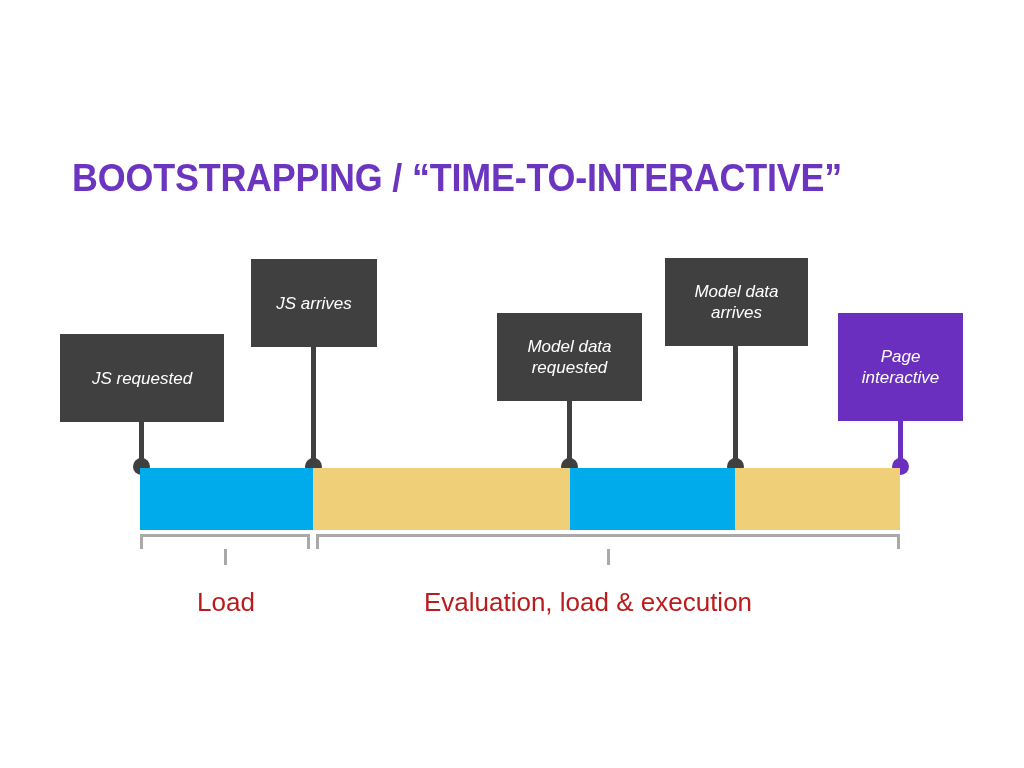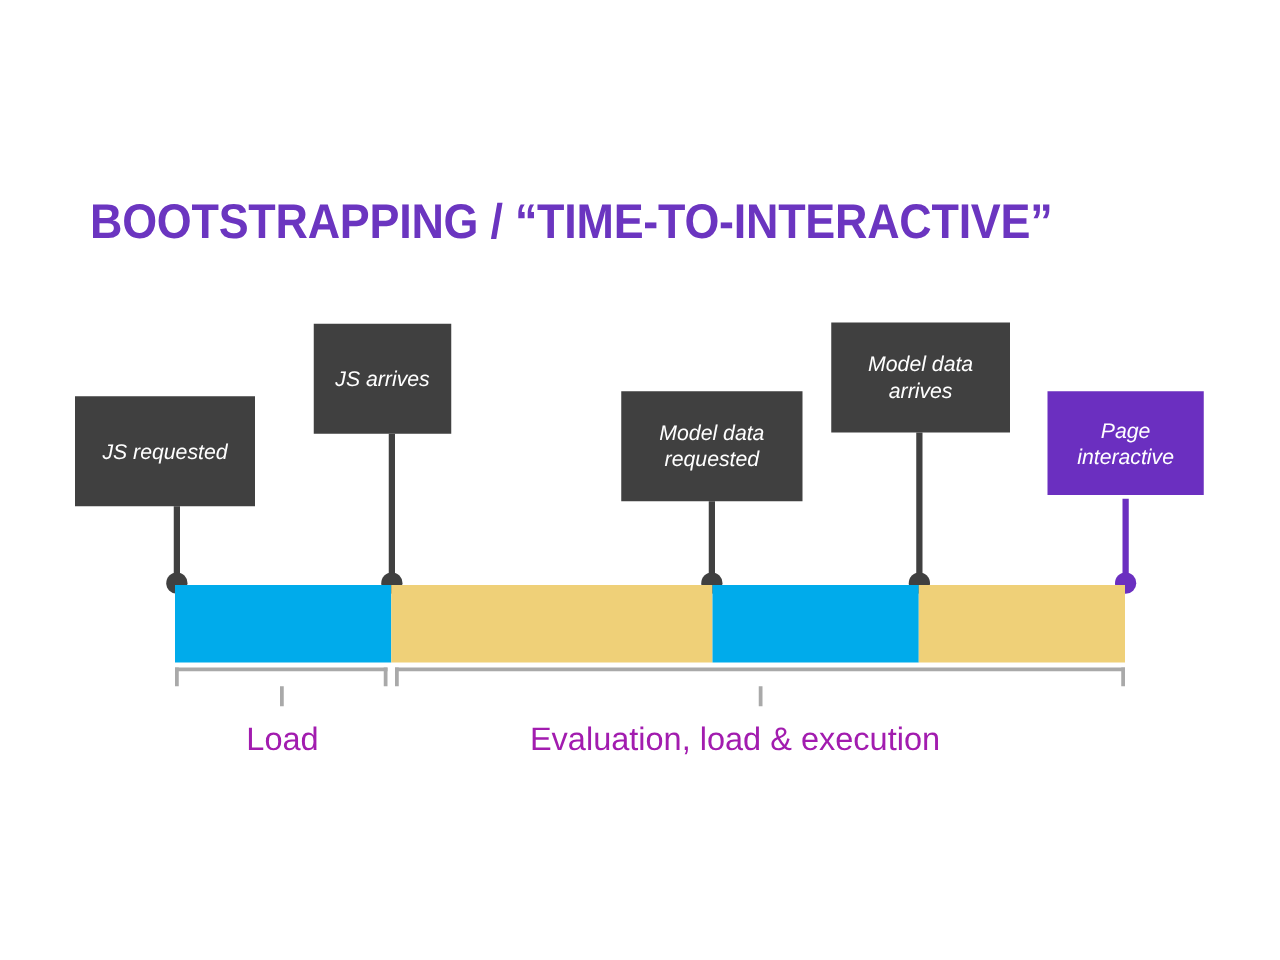--- a/index.html
+++ b/index.html
@@ -95,51 +95,52 @@
     transform: scaleY(-1);
   }
   .bracket-tick {
     position: absolute;
     width: 3px;
     height: 16px;
     background: #A9A9A9;
   }
   .phase-label {
     position: absolute;
-    color: #a21caf;
+    color: #b91c1c;
     font-size: 26px;
     line-height: 32px;
     text-align: center;
     white-space: nowrap;
+    margin-top: 11px;
   }
 </style>
 </head>
 <body>
 
 <div id="slide">
 
   <div class="title">BOOTSTRAPPING / “TIME-TO-INTERACTIVE”</div>
 
   <div id="markers-layer">
       <div class="marker-stem" style="left: 139px; top: 405px; height: 65px;"></div>
-      <div class="marker-box" style="left: 60px; top: 317px; width: 144px; height: 88px;">JS requested</div>
+      <div class="marker-box" style="left: 60px; top: 334px; width: 164px; height: 88px;">JS requested</div>
       <div class="marker-dot" style="left: 133px; top: 458px;"></div>
       <div class="marker-stem" style="left: 311px; top: 347px; height: 123px;"></div>
-      <div class="marker-box" style="left: 251px; top: 259px; width: 110px; height: 88px;">JS arrives</div>
+      <div class="marker-box" style="left: 251px; top: 259px; width: 126px; height: 88px;">JS arrives</div>
       <div class="marker-dot" style="left: 305px; top: 458px;"></div>
       <div class="marker-stem" style="left: 567px; top: 401px; height: 69px;"></div>
       <div class="marker-box" style="left: 497px; top: 313px; width: 145px; height: 88px;">Model data
 requested</div>
       <div class="marker-dot" style="left: 561px; top: 458px;"></div>
       <div class="marker-stem" style="left: 733px; top: 346px; height: 124px;"></div>
       <div class="marker-box" style="left: 665px; top: 258px; width: 143px; height: 88px;">Model data
 arrives</div>
       <div class="marker-dot" style="left: 727px; top: 458px;"></div>
       <div class="marker-stem accent" style="left: 898px; top: 399px; height: 71px;"></div>
-      <div class="marker-box accent" style="left: 838px; top: 313px; width: 125px; height: 83px;">Page
+      <div class="marker-box accent" style="left: 838px; top: 313px; width: 125px; height: 108px;">Page
 interactive</div>
       <div class="marker-dot accent" style="left: 892px; top: 458px;"></div>
     </div>
 
   <div id="timeline">
       <div class="segment" style="width: 173px; background: rgb(0, 171, 235);"></div>
       <div class="segment" style="width: 257px; background: rgb(239, 208, 120);"></div>
       <div class="segment" style="width: 165px; background: rgb(0, 171, 235);"></div>
       <div class="segment" style="width: 165px; background: rgb(239, 208, 120);"></div>
     </div>

